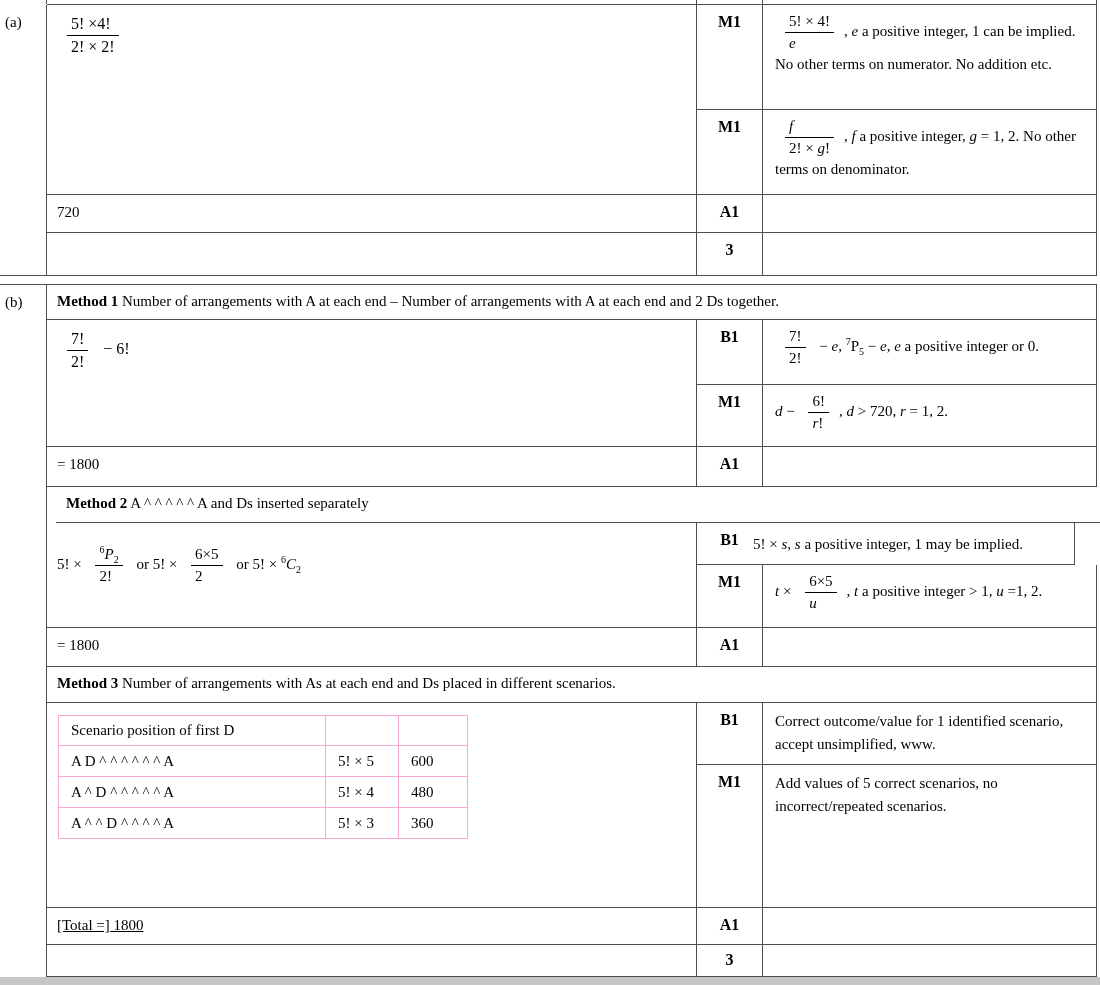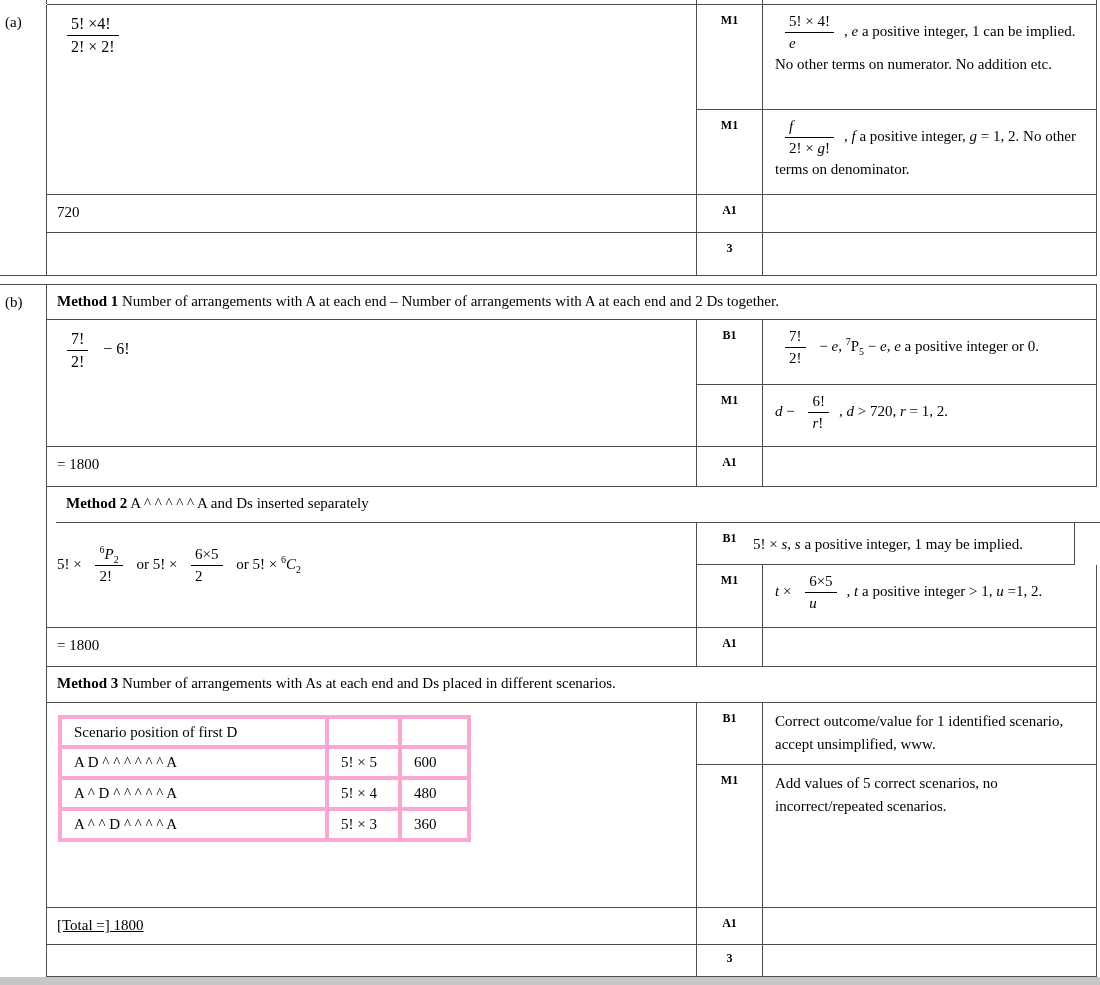--- a/index.html
+++ b/index.html
@@ -4,34 +4,34 @@
 <style>
   html,body{margin:0;padding:0;background:#fff;}
   .page{position:relative;width:1100px;height:985px;background:#fff;
         font-family:"Liberation Serif","DejaVu Serif",serif;color:#000;
         font-size:15px;overflow:hidden;}
   .sec{position:absolute;left:0;width:1097px;border-top:1px solid #4d4d4d;box-sizing:border-box;}
   .cell{position:absolute;box-sizing:border-box;border-right:1px solid #4d4d4d;border-bottom:1px solid #4d4d4d;background:#fff;}
   .nobot{border-bottom:none;}
   .part{padding:9px 0 0 5px;}
   .ans{padding:9px 0 0 10px;}
-  .mark{font-weight:bold;text-align:center;padding-top:8px;font-size:12px;}
+  .mark{font-weight:bold;text-align:center;padding-top:8px;font-size:16px;}
   .mheader{padding:8px 0 0 10px;white-space:nowrap;}
   .mheader b{font-weight:bold;margin-top:12px;}
   .guid{padding:7px 8px 0 12px;line-height:1.5;}
   .frac{display:inline-block;vertical-align:middle;text-align:left;margin:0 10px;line-height:1.25;}
   .frac .num{display:block;border-bottom:1px solid #000;padding:0 4px 1px;}
   .frac .den{display:block;padding:1px 4px 0;}
   .it{font-style:italic;}
   .sup{font-size:10px;vertical-align:super;line-height:0;}
   .sub{font-size:10px;vertical-align:sub;line-height:0;}
   .bigmath{font-size:16px;}
   .suffix{margin-left:5px;}
   table.scen{position:absolute;border-collapse:collapse;table-layout:fixed;background:#fff;}
-  table.scen td{border:4px solid #f9a8d4;padding:0 14px 0 12px;font-size:15px;vertical-align:middle;overflow:hidden;white-space:nowrap;}
+  table.scen td{border:1px solid #f9a8d4;padding:0 14px 0 12px;font-size:15px;vertical-align:middle;overflow:hidden;white-space:nowrap;}
   .stub{position:absolute;width:1px;background:#4d4d4d;}
   .hstrip{position:absolute;left:0;width:1100px;background:#c6c6c6;}
 </style>
 </head>
 <body>
 
 <div class="page">
 
   <div class="stub" style="left:46px;top:0;height:4px;"></div>
   <div class="stub" style="left:696px;top:0;height:4px;"></div>

